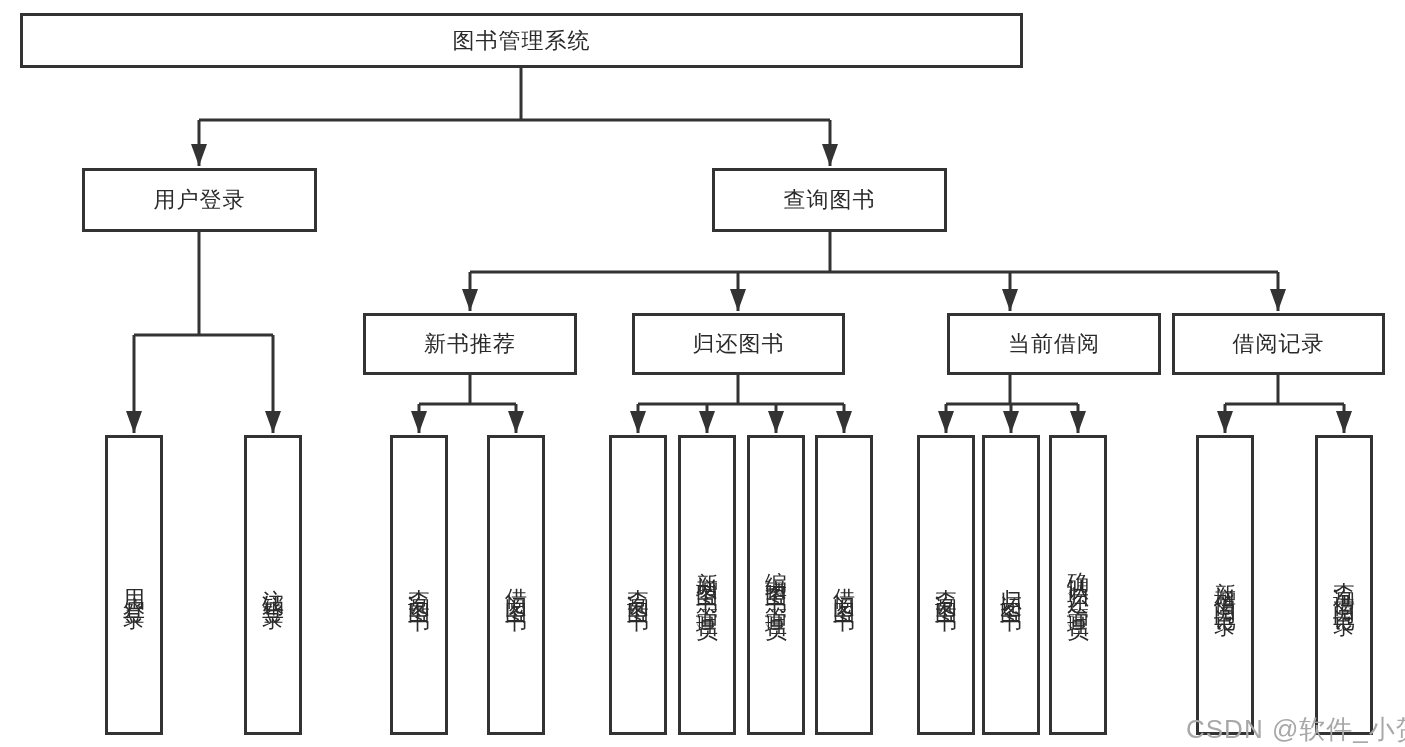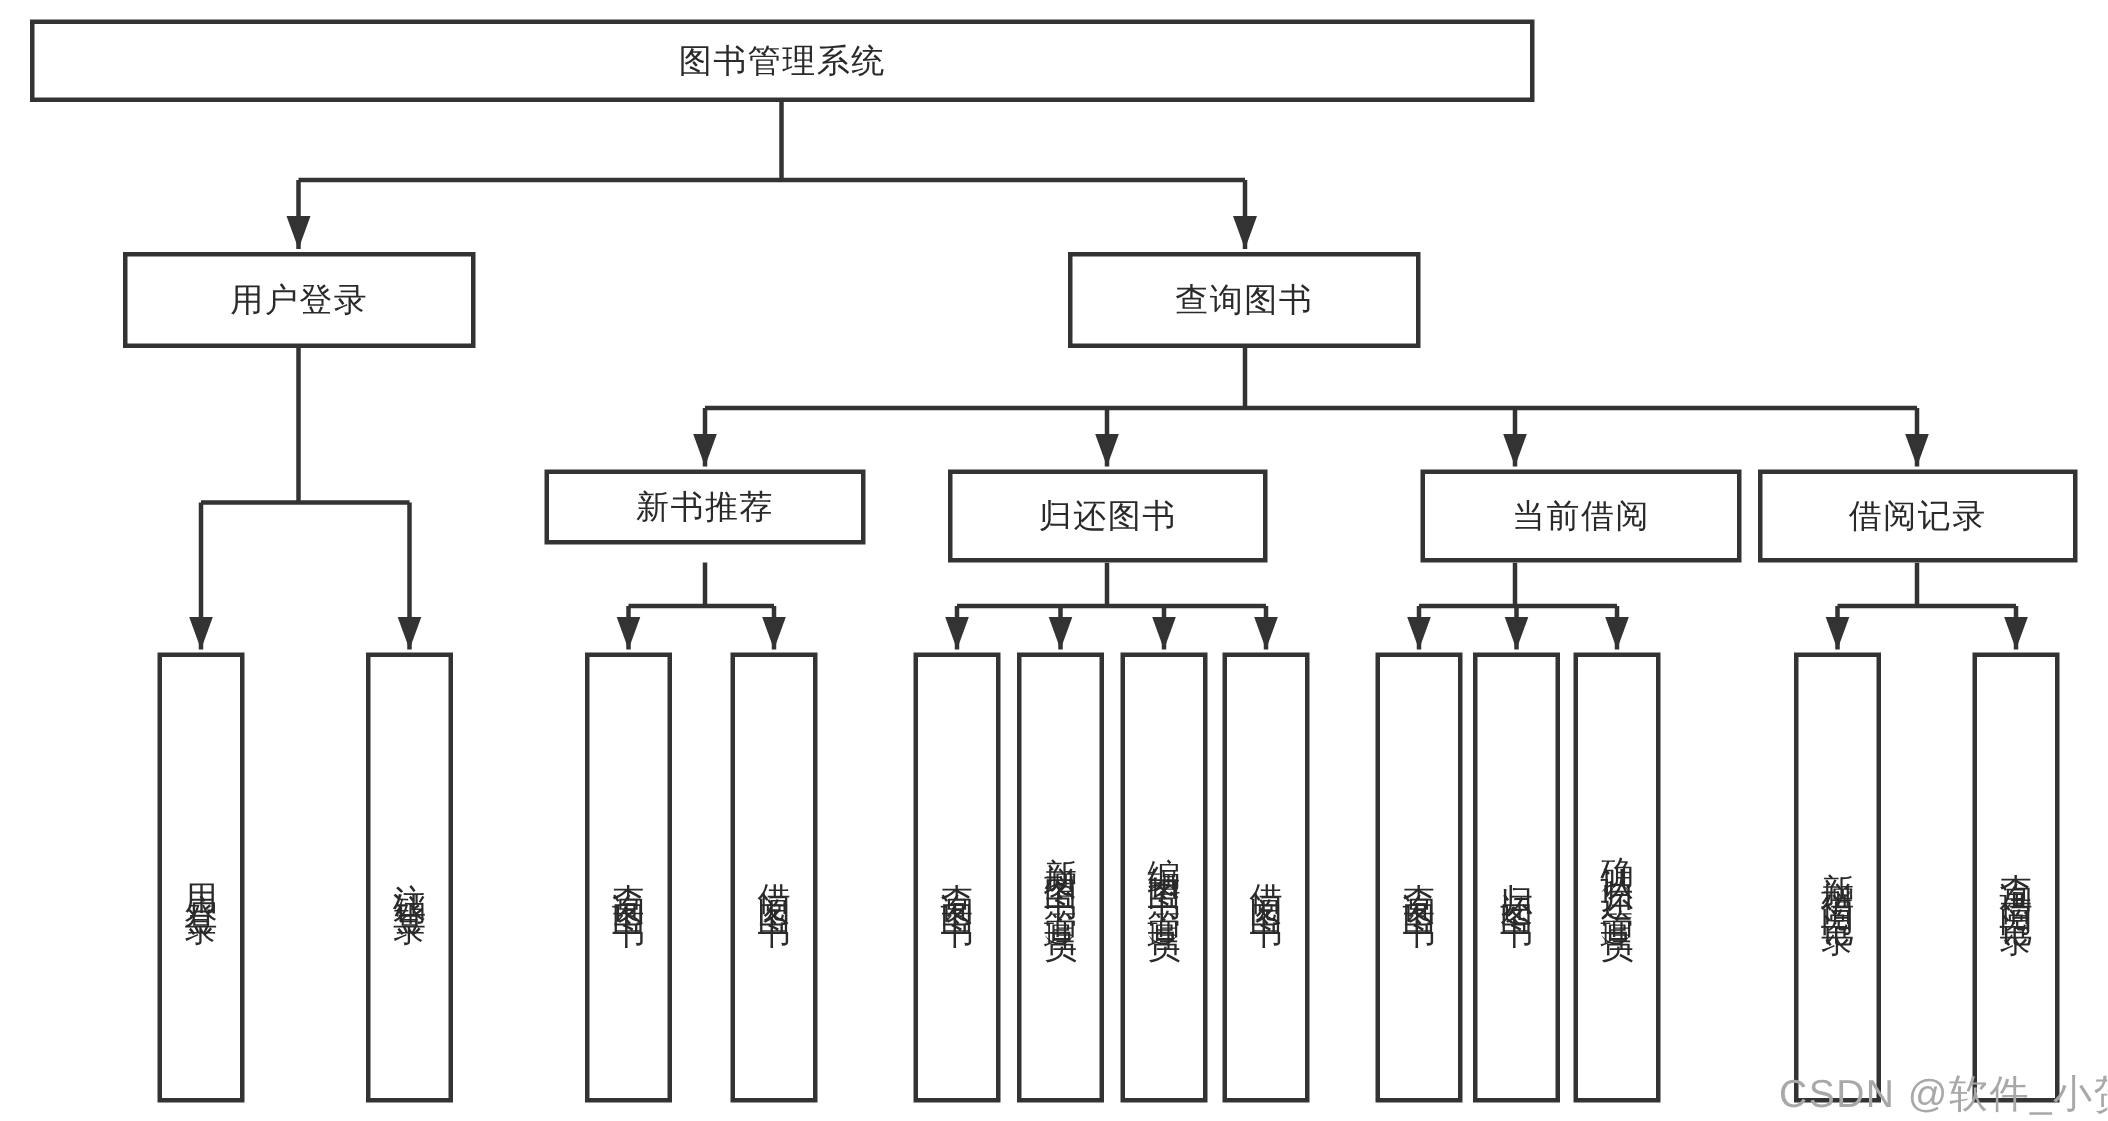--- a/index.html
+++ b/index.html
@@ -25,21 +25,21 @@
     writing-mode:vertical-rl;
     text-orientation:mixed;
     font-size:22px;
     letter-spacing:7px;
     white-space:nowrap;
   }
   
   .n-root   {left:20px;  top:13px;  width:1003px;height:55px;}
   .n-l2-0   {left:82px;  top:168px; width:235px; height:64px;}
   .n-l2-1   {left:712px; top:168px; width:235px; height:64px;}
-  .n-l3-0   {left:363px; top:313px; width:214px; height:50px;}
+  .n-l3-0   {left:363px; top:313px; width:214px; height:62px;}
   .n-l3-1   {left:632px; top:313px; width:213px; height:62px;}
   .n-l3-2   {left:903px; top:313px; width:214px; height:62px;margin-left:44px;}
   .n-l3-3   {left:1172px;top:313px; width:213px; height:62px;}
   .leaf{top:435px;width:58px;height:300px;}
   .n-leaf-0 {left:105px;}
   .n-leaf-1 {left:244px;}
   .n-leaf-2 {left:390px;}
   .n-leaf-3 {left:487px;}
   .n-leaf-4 {left:609px;}
   .n-leaf-5 {left:678px;}

